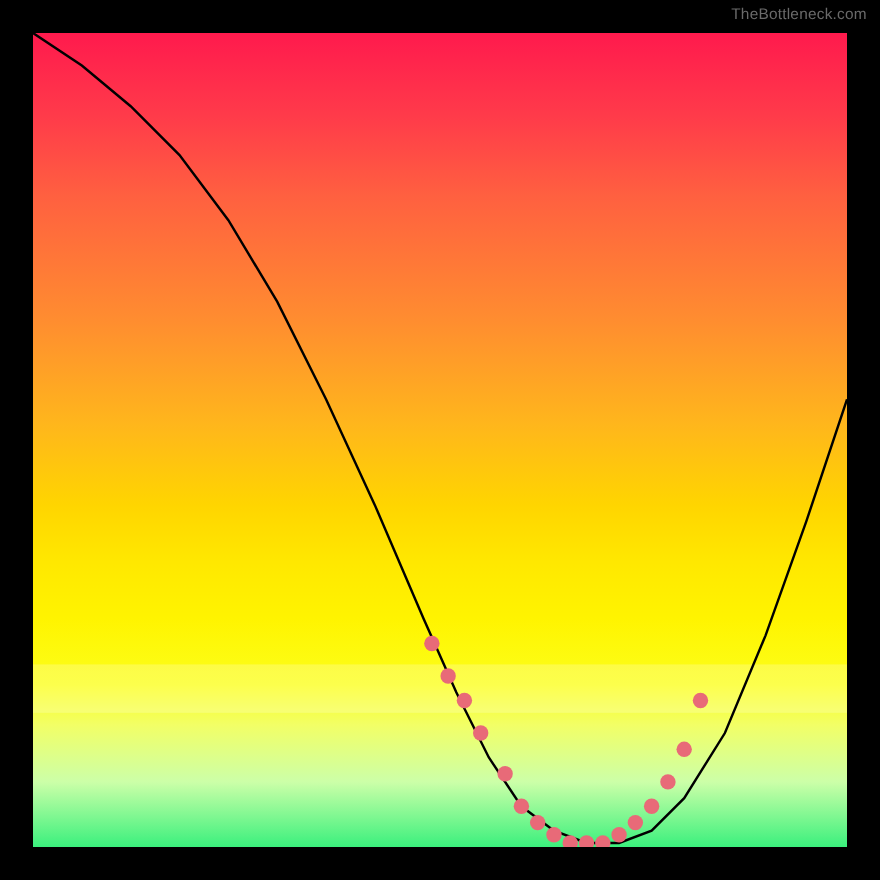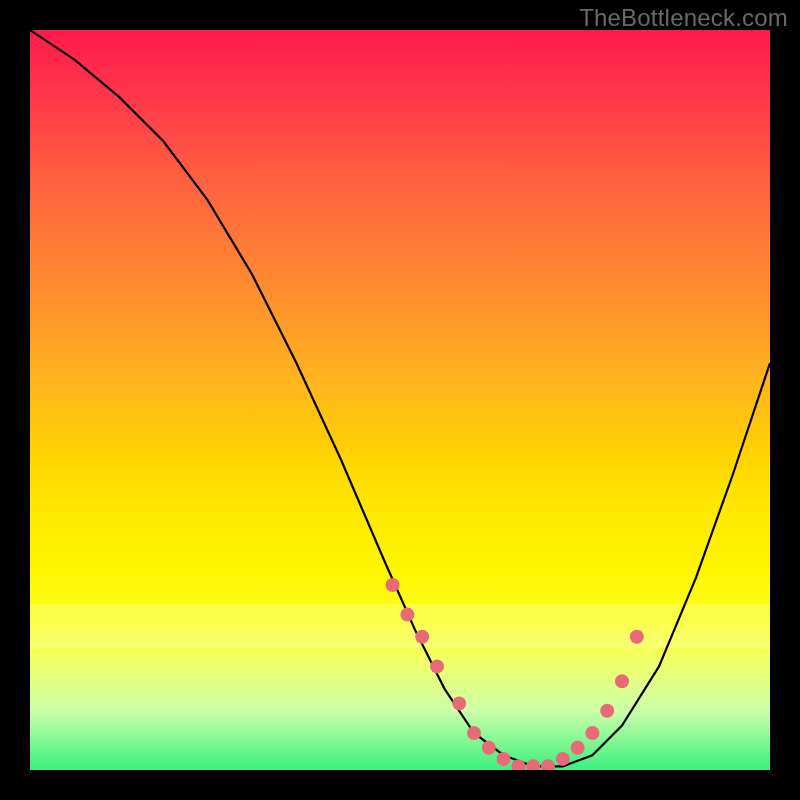--- a/index.html
+++ b/index.html
@@ -55,21 +55,21 @@
     position: absolute;
     inset: 0;
     width: 100%;
     height: 100%;
   }
   .attribution {
     position: absolute;
     top: 4px;
     right: 12px;
     color: #6a6a6a;
-    font-size: 24px;
+    font-size: 14px;
     letter-spacing: 0.2px;
   }
 </style>
 </head>
 <body>
 
 <div class="frame">
   <div class="attribution">TheBottleneck.com</div>
   <div class="plot-area">
     <div class="gradient"></div>

